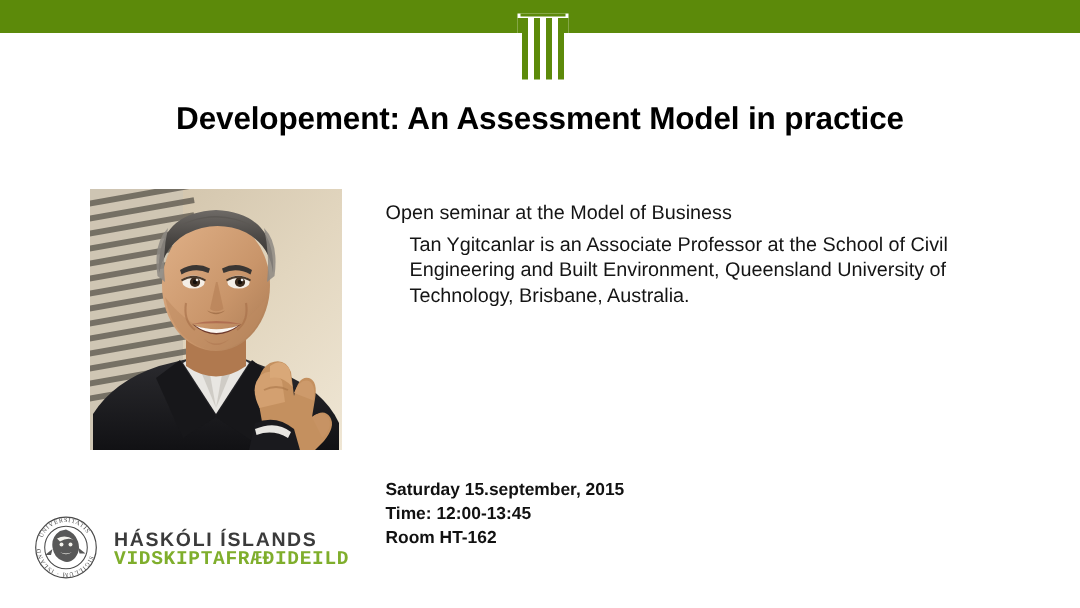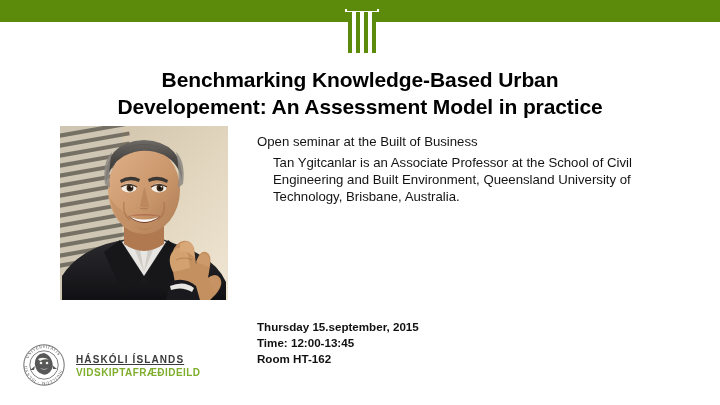--- a/index.html
+++ b/index.html
@@ -180,35 +180,35 @@
     width: 44px;
     height: 44px;
   }
   .uni-text {
     position: absolute;
     left: 54px;
     top: 11px;
     width: 150px;
   }
   .uni-name {
-    font-size: 10px;
+    font-size: 13px;
     font-weight: bold;
     letter-spacing: 1.1px;
     color: #3b3b3b;
     line-height: 15px;
     white-space: nowrap;
-    text-decoration: underline;
   }
   .uni-dept {
-    font-size: 10px;
+    font-size: 13px;
     font-weight: bold;
     letter-spacing: 0.45px;
     color: #7fae2c;
     line-height: 11px;
     white-space: nowrap;
+    font-family: Liberation Mono, monospace;
   }
 </style>
 </head>
 <body>
 
 <div class="slide">
 
   <div class="header-band"></div>
 
   <div class="pillar">
@@ -219,21 +219,20 @@
     <div class="pillar-side-r"></div>
     <div class="pillar-shafts">
       <div class="shaft s1"></div>
       <div class="shaft s2"></div>
       <div class="shaft s3"></div>
       <div class="shaft s4"></div>
     </div>
   </div>
 
   <div class="title">
-    <span class="title-line">Benchmarking Knowledge-Based Urban</span>
     <span class="title-line">Developement: An Assessment Model in practice</span>
   </div>
 
   <div class="portrait">
     <svg width="168" height="174" viewBox="0 0 168 174" xmlns="http://www.w3.org/2000/svg" role="img">
       <defs>
         <linearGradient id="bgWarm" x1="0" y1="0" x2="1" y2="1">
           <stop offset="0%" stop-color="#cdbfa6"></stop>
           <stop offset="55%" stop-color="#e2d6bf"></stop>
           <stop offset="100%" stop-color="#efe6d4"></stop>
@@ -342,27 +341,27 @@
 
         <path d="M116 134 Q124 130 132 134" stroke="#a87448" stroke-width="1.2" fill="none" opacity="0.6"></path>
 
         <path d="M106 174 L110 156 Q124 150 136 160 L140 174 Z" fill="#1a1a1e"></path>
         <path d="M110 160 Q124 154 134 162 L132 166 Q122 160 111 164 Z" fill="#e8e6e2"></path>
       </g>
     </svg>
   </div>
 
   <div class="body-col">
-    <p class="para-lede">Open seminar at the Built of Business</p>
+    <p class="para-lede">Open seminar at the Model of Business</p>
     <p class="para">Tan Ygitcanlar is an Associate Professor at the School of Civil Engineering and Built Environment, Queensland University of Technology, Brisbane, Australia.</p>
     <div class="para-gap"></div>
   </div>
 
   <div class="details">
-    <div>Thursday 15.september, 2015</div>
+    <div>Saturday 15.september, 2015</div>
     <div>Time: 12:00-13:45</div>
     <div>Room HT-162</div>
   </div>
 
   <div class="uni-logo">
     <div class="seal">
       <svg width="44" height="44" viewBox="0 0 44 44" xmlns="http://www.w3.org/2000/svg">
         <defs>
           <path id="sealTop" d="M22 22 m-17,0 a17,17 0 1,1 34,0" fill="none"></path>
           <path id="sealBot" d="M22 22 m17,0 a17,17 0 1,1 -34,0" fill="none"></path>

